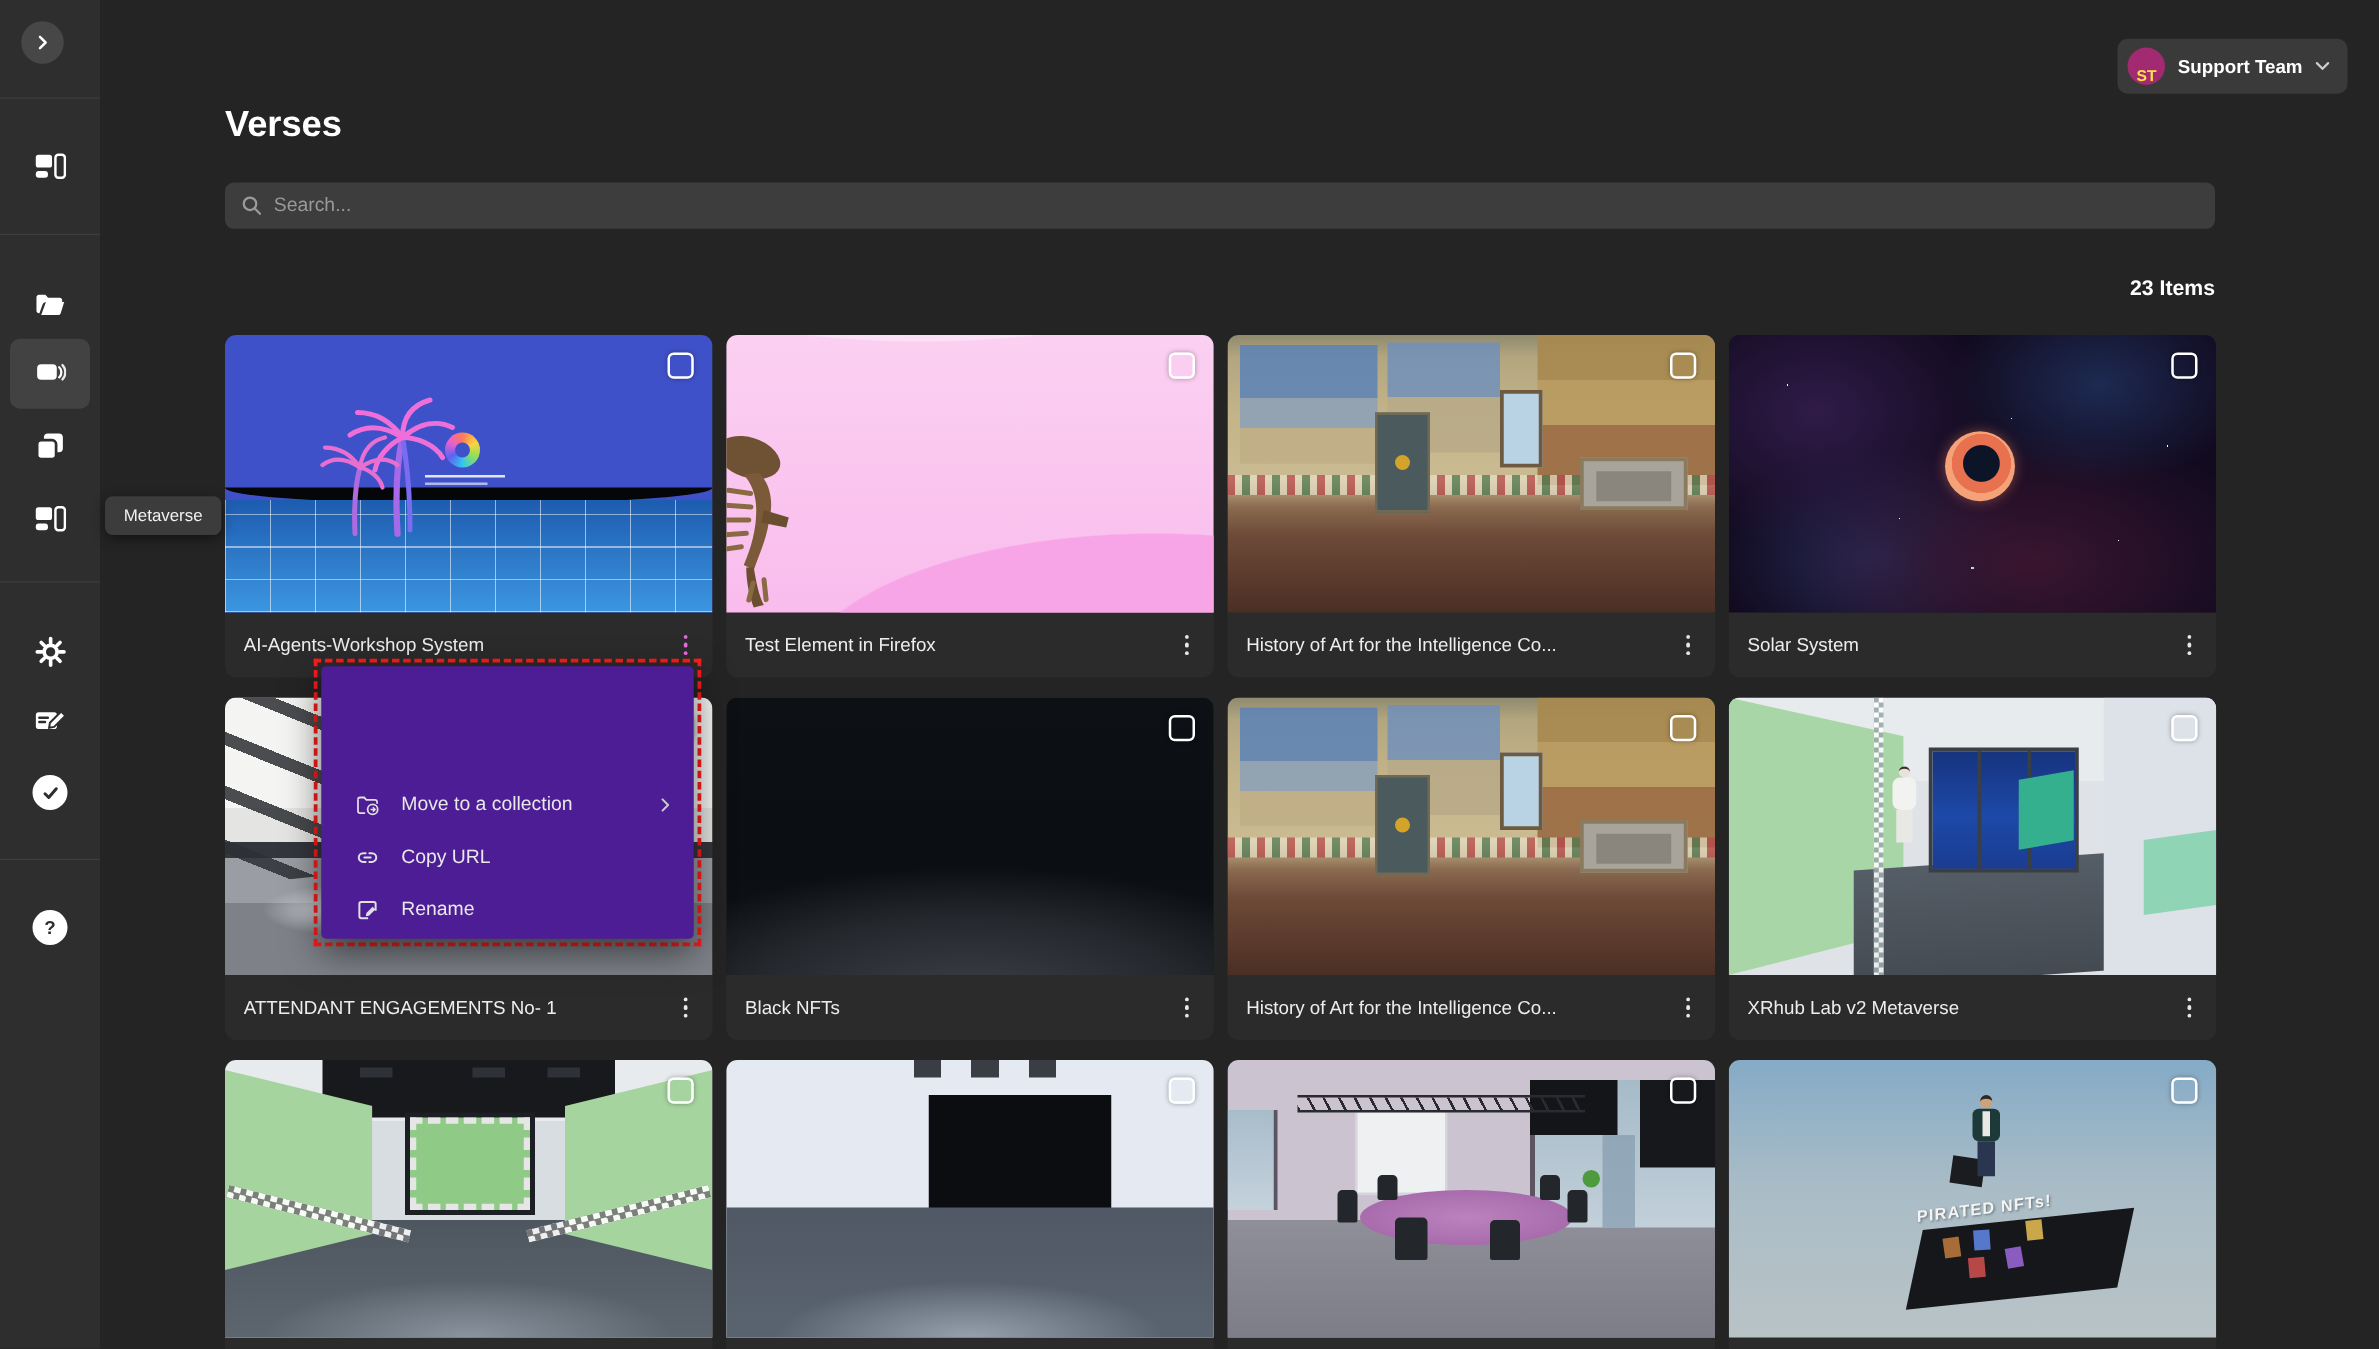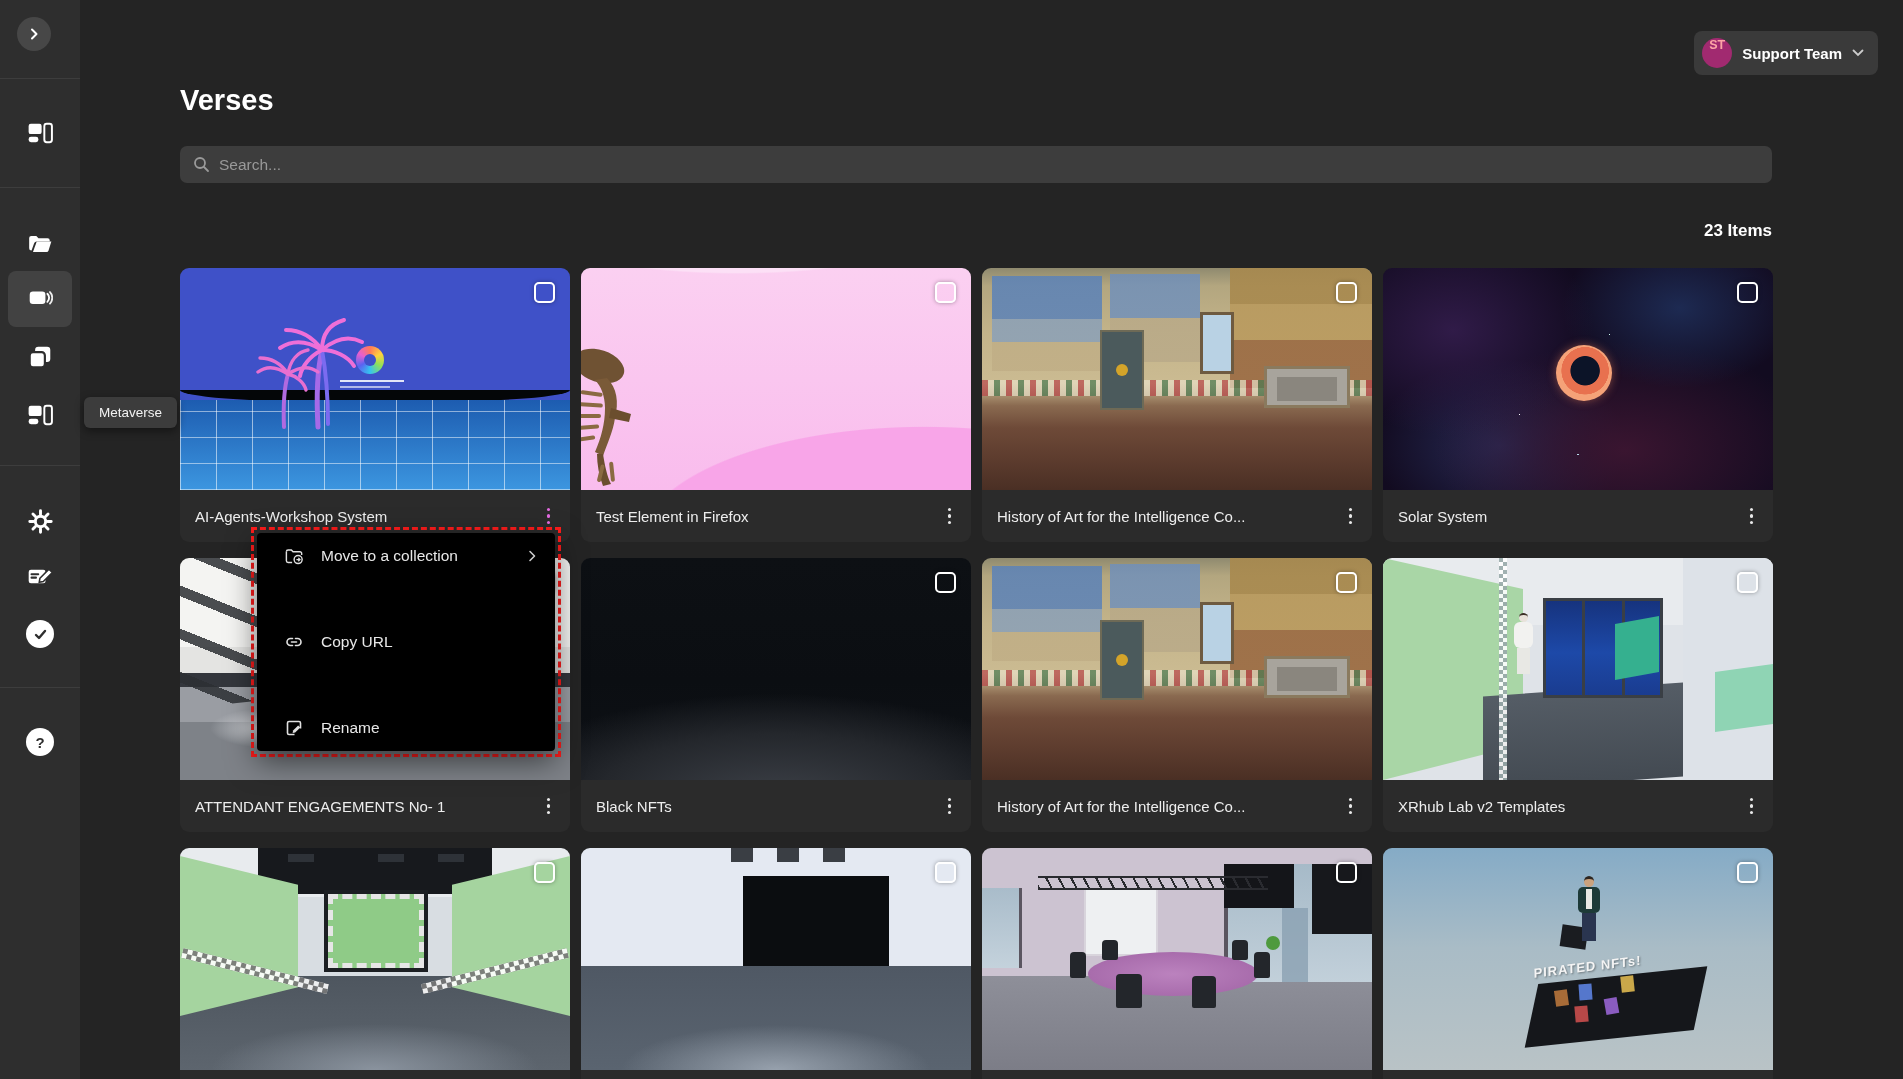--- a/index.html
+++ b/index.html
@@ -57,22 +57,22 @@
     position:absolute; left:180px; top:221px; width:1592px;
     text-align:right; font-size:17px; font-weight:bold; color:#fff;
   }
   .user-btn {
     position:absolute; right:25px; top:31px; height:44px;
     background:#3a3a3a; border-radius:8px; display:flex; align-items:center;
     padding:0 14px 0 8px; gap:10px; cursor:pointer;
   }
   .avatar {
     width:30px; height:30px; border-radius:50%; background:#a12a70;
-    display:flex; align-items:flex-start; justify-content:center;
-    font-size:12.5px; font-weight:bold; color:#fca5a5;
+    display:flex; align-items:flex-end; justify-content:center;
+    font-size:12.5px; font-weight:bold; color:#fde047;
   }
   .user-name { font-size:15px; font-weight:bold; color:#fff; }
   
   .grid {
     position:absolute; left:180px; top:268px; width:1593px;
     display:grid; grid-template-columns:repeat(4,390px); column-gap:11px; row-gap:16px;
   }
   .card {
     width:390px; height:274px; background:#2b2b2b; border-radius:9px;
     overflow:hidden; display:flex; flex-direction:column;
@@ -239,23 +239,23 @@
   .t-nft .av-shirt { left:203px; top:41px; width:6px; height:20px; background:#e8e8e4; }
   .t-nft .av-legs { left:199px; top:65px; width:14px; height:28px; background:#2a3550; }
   .t-nft .av-rock { left:178px; top:78px; width:26px; height:22px; background:#1a1c20; transform:rotate(8deg); }
   
   .menu-dash {
     position:absolute; left:251px; top:527px; width:310px; height:230px;
     border:3px dashed #ff1c1c; z-index:48; pointer-events:none;
   }
   .cmenu {
     position:absolute; left:257px; top:533px; width:298px; height:218px;
-    background:#000000; border-radius:4px; z-index:50;
+    background:#4c1d95; border-radius:4px; z-index:50;
     box-shadow:0 10px 30px rgba(0,0,0,.55);
-    display:flex; flex-direction:column; justify-content:space-between;
+    display:flex; flex-direction:column; justify-content:flex-end;
     padding:2px 0;
   }
   .cmenu-item {
     display:flex; align-items:center; gap:16px; height:42px;
     padding:0 16px 0 26px; cursor:pointer; font-size:15.5px; color:#e8e8e8;
   }
   .cmenu-item .mlabel { flex:1; }
   .cmenu-item.danger { color:#e05c5c; }
   .micon { width:22px; height:22px; display:flex; align-items:center; justify-content:center; }
   
@@ -539,21 +539,21 @@
       <div class="wall-r-green"></div>
       <div class="door"></div>
       <div class="door-green"></div>
       <div class="checker"></div>
       <div class="av-head"></div>
       <div class="av-body"></div>
       <div class="av-legs"></div>
       <div class="thumb-check"></div>
     </div>
     <div class="cfooter">
-      <span class="ctitle">XRhub Lab v2 Templates</span>
+      <span class="ctitle">XRhub Lab v2 Metaverse</span>
       <span class="kebab">
           <i></i>
           <i></i>
           <i></i>
         </span>
     </div>
   </div>
 
   <div class="card">
     <div class="thumb t-green">

